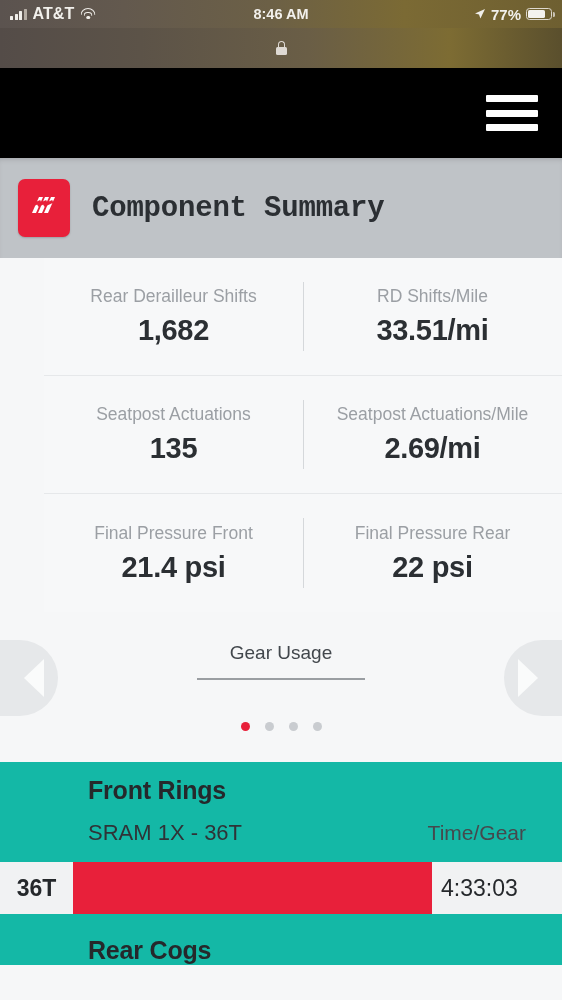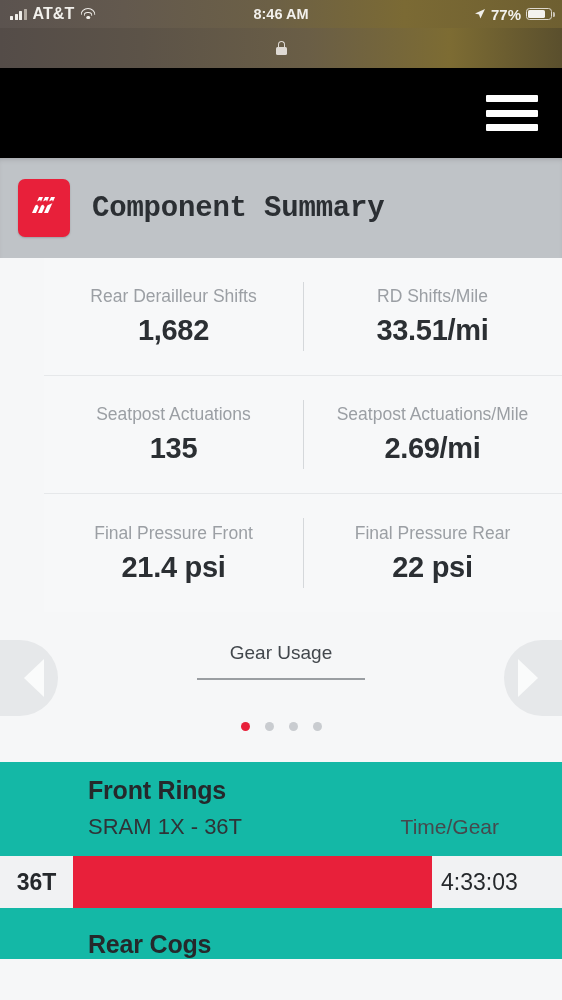--- a/index.html
+++ b/index.html
@@ -96,21 +96,21 @@
   .car-title{ font-size:19px; color:#42474c; display:inline-block; padding-bottom:14px;
               border-bottom:2px solid #9a9ea2; min-width:168px; }
   .dots{ position:absolute; left:0; right:0; top:110px; display:flex; justify-content:center; gap:15px; }
   .dot{ width:9px; height:9px; border-radius:50%; background:#c9ccd0; cursor:pointer; }
   .dot.active{ background:#e8203a; }
 
   
   .gear{ padding:0 0 0 0; background:#14b8a6; }
   .gear-head{ padding:14px 0 0 88px; }
   .gear-h1{ font-size:25px; font-weight:bold; color:#25282b; letter-spacing:-.2px; }
-  .gear-sub-row{ display:flex; align-items:baseline; margin-top:9px; padding-right:63px; }
+  .gear-sub-row{ display:flex; align-items:baseline; margin-top:15px; padding-right:36px; }
   .gear-sub{ font-size:22px; color:#2f3337; }
   .time-gear{ margin-left:auto; font-size:21px; color:#45494d; }
 
   .bar-row{ display:flex; align-items:center; height:52px; margin-top:16px; background:#f1f2f3; }
   .bar-label{ width:73px; text-align:center; font-size:23px; font-weight:bold; color:#25282b; }
   .bar-track{ flex:1; height:52px; position:relative; }
   .bar-fill{ height:52px; background:#e8203a; }
   .bar-time{ width:130px; padding-left:9px; font-size:23px; color:#25282b; }
 
   .rear-cogs{ font-size:25px; font-weight:bold; color:#25282b; padding:22px 0 0 88px; letter-spacing:-.2px; }

